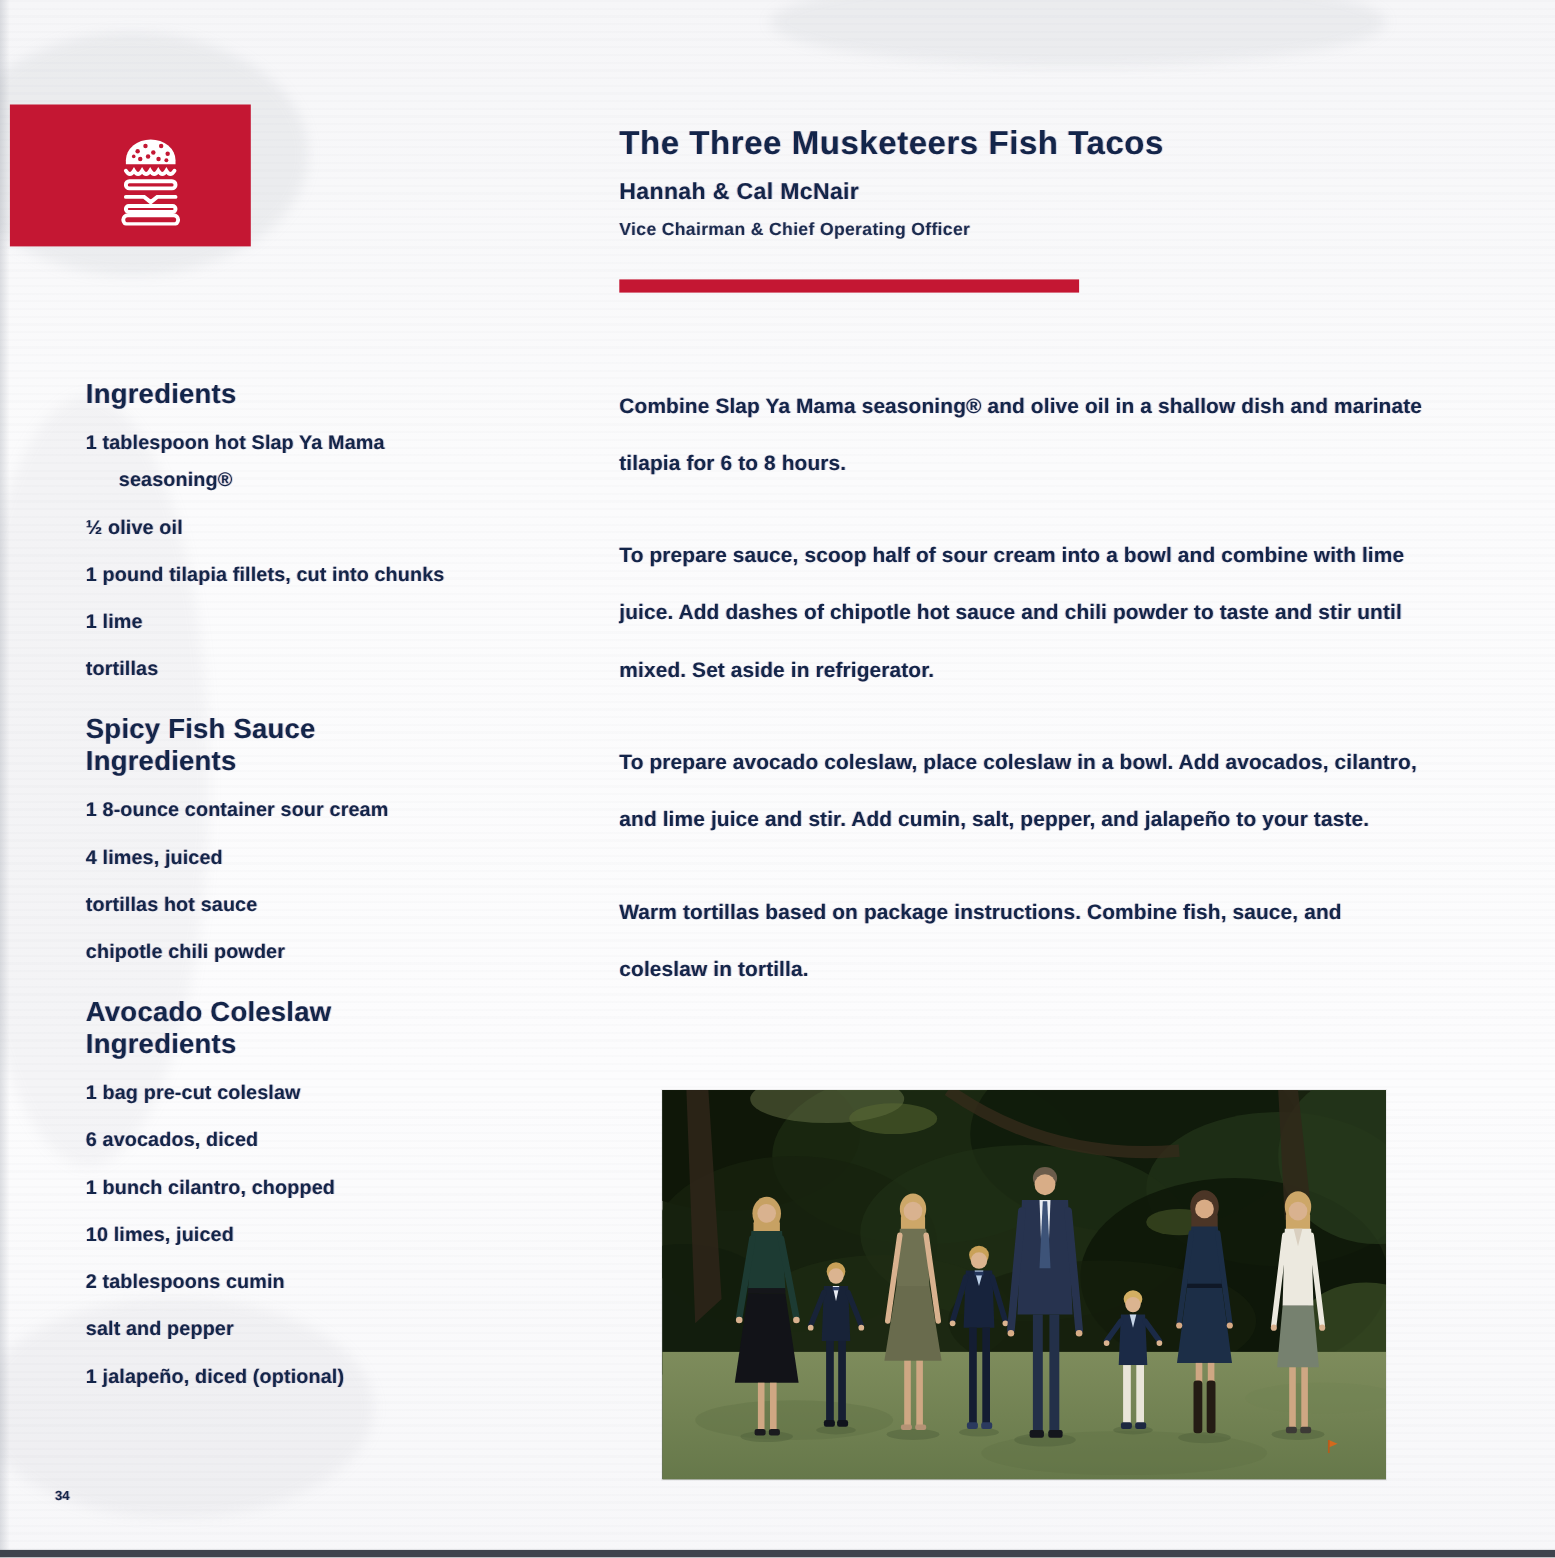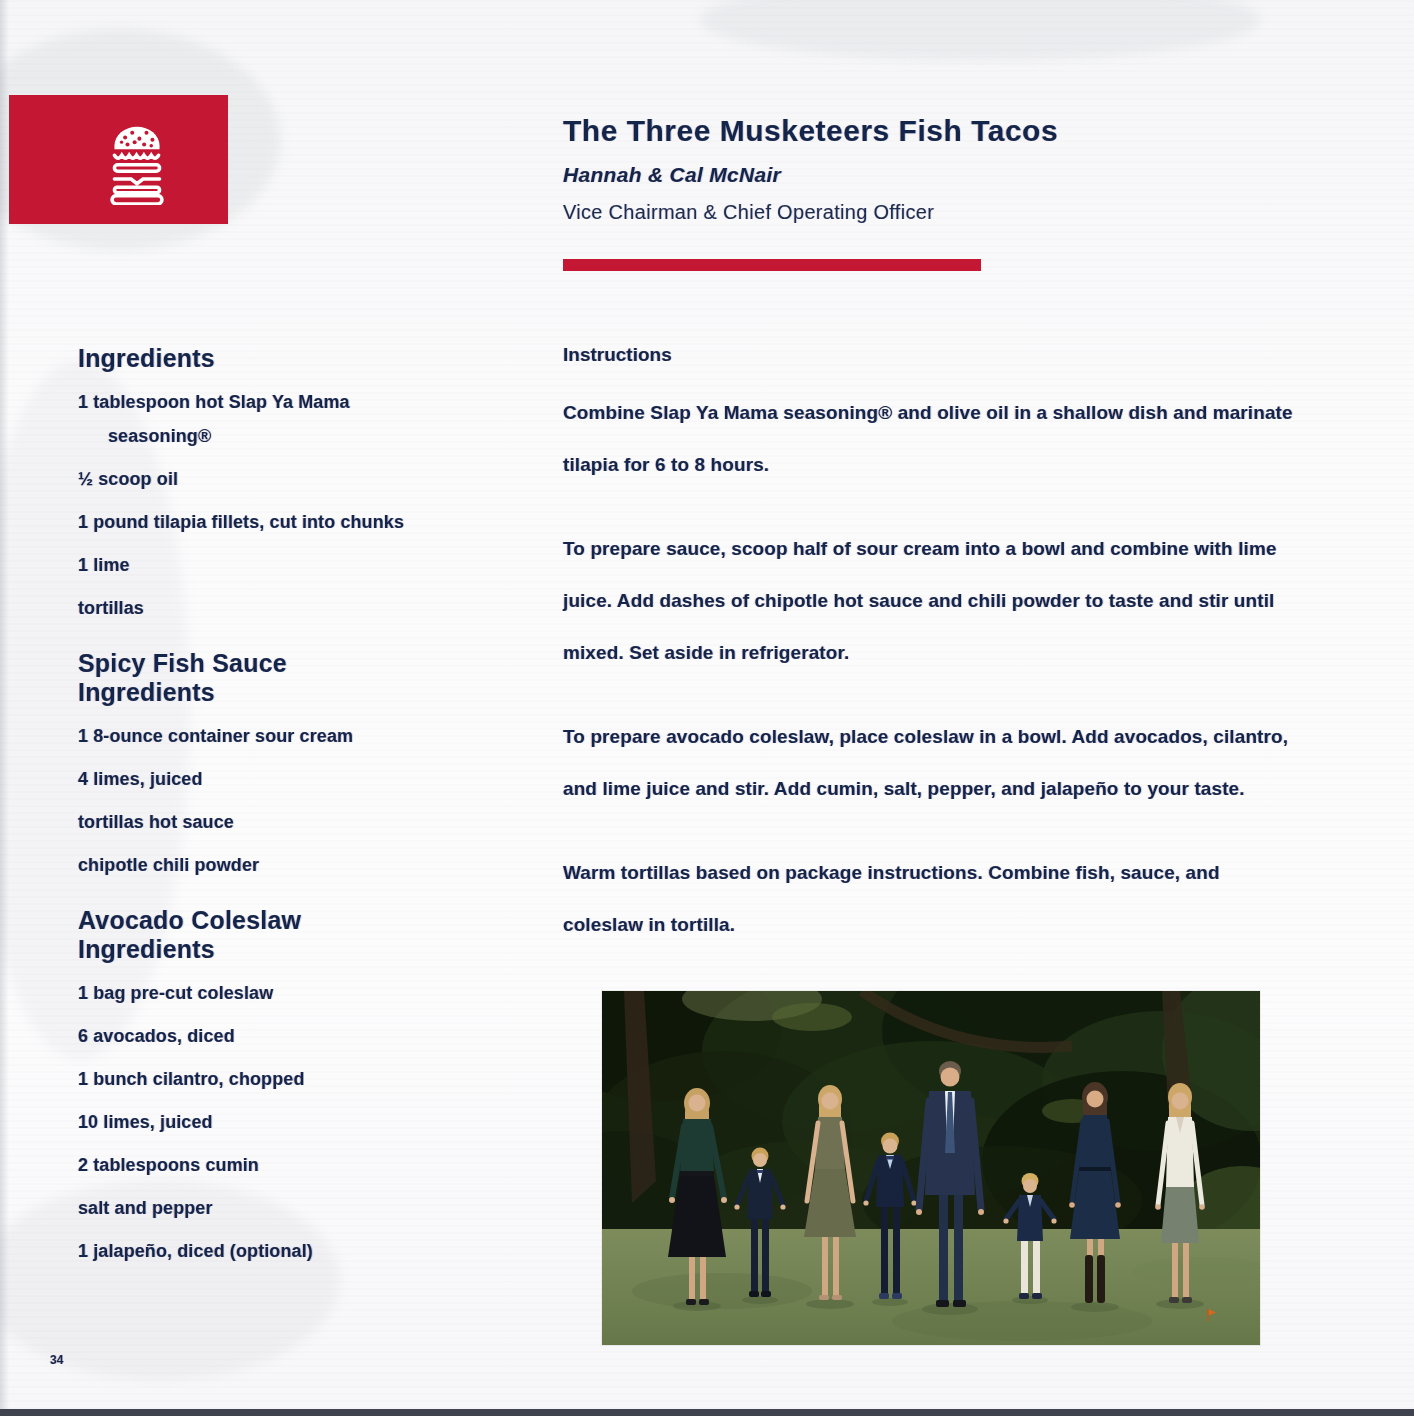--- a/index.html
+++ b/index.html
@@ -32,22 +32,22 @@
   
   .ink{color:#13254a;
     text-shadow:-0.8px 0 0 rgba(190,70,60,.28), 0.9px 0 0 rgba(70,130,200,.30);}
 
   .logo-box{position:absolute;left:9px;top:95px;width:219px;height:129px;
     background:#c41733;display:flex;align-items:center;justify-content:center;}
   .logo-box svg{margin-left:36px;}
 
   .header-block{position:absolute;left:563px;top:116px;width:760px;}
   .recipe-title{font-size:30px;font-weight:700;letter-spacing:.5px;line-height:1;margin:0;}
-  .recipe-authors{font-size:21px;font-weight:700;letter-spacing:.3px;margin:17px 0 14px 0;font-style:italic;}
-  .recipe-role{font-size:20px;font-weight:400;letter-spacing:.3px;margin:11px 0 0 0;color:#1b2c50;
+  .recipe-authors{font-size:21px;font-weight:700;letter-spacing:.3px;margin:17px 0 14px 0;}
+  .recipe-role{font-size:16px;font-weight:700;letter-spacing:.3px;margin:11px 0 0 0;color:#1b2c50;
     text-shadow:-0.7px 0 0 rgba(190,70,60,.22), 0.8px 0 0 rgba(70,130,200,.25);}
   .red-rule{width:418px;height:12px;background:#c41733;margin-top:35px;}
 
   .left-col{position:absolute;left:78px;top:344px;width:345px;}
   .group-heading{font-size:25px;font-weight:700;letter-spacing:.2px;margin:24px 0 12px 0;}
   .left-col .group:first-child .group-heading{margin-top:0;}
   .ing-list{list-style:none;margin:0;padding:0;}
   .ing-list li{
     font-size:18px;font-weight:700;letter-spacing:.1px;line-height:34px;
     margin:0 0 9px 0;padding-left:30px;text-indent:-30px;}
@@ -108,21 +108,21 @@
     <div class="recipe-authors ink">Hannah &amp; Cal McNair</div>
     <div class="recipe-role">Vice Chairman &amp; Chief Operating Officer</div>
     <div class="red-rule"></div>
   </div>
 
   <div class="left-col">
     <div class="group">
       <div class="group-heading ink">Ingredients</div>
       <ul class="ing-list">
           <li class="ink">1 tablespoon hot Slap Ya Mama seasoning®</li>
-          <li class="ink">½ scoop oil</li>
+          <li class="ink">½ olive oil</li>
           <li class="ink">1 pound tilapia fillets, cut into chunks</li>
           <li class="ink">1 lime</li>
           <li class="ink">tortillas</li>
         </ul>
     </div>
     <div class="group">
       <div class="group-heading ink">Spicy Fish Sauce Ingredients</div>
       <ul class="ing-list">
           <li class="ink">1 8-ounce container sour cream</li>
           <li class="ink">4 limes, juiced</li>
@@ -138,21 +138,20 @@
           <li class="ink">1 bunch cilantro, chopped</li>
           <li class="ink">10 limes, juiced</li>
           <li class="ink">2 tablespoons cumin</li>
           <li class="ink">salt and pepper</li>
           <li class="ink">1 jalapeño, diced (optional)</li>
         </ul>
     </div>
   </div>
 
   <div class="right-col">
-    <div class="instructions-heading ink">Instructions</div>
     <div class="instructions">
         <p class="ink">Combine Slap Ya Mama seasoning® and olive oil in a shallow dish and marinate tilapia for 6 to 8 hours.</p>
         <p class="ink">To prepare sauce, scoop half of sour cream into a bowl and combine with lime juice. Add dashes of chipotle hot sauce and chili powder to taste and stir until mixed. Set aside in refrigerator.</p>
         <p class="ink">To prepare avocado coleslaw, place coleslaw in a bowl. Add avocados, cilantro, and lime juice and stir. Add cumin, salt, pepper, and jalapeño to your taste.</p>
         <p class="ink">Warm tortillas based on package instructions. Combine fish, sauce, and coleslaw in tortilla.</p>
       </div>
   </div>
 
   <div class="photo">
     <svg width="658" height="354" viewBox="0 0 658 354" aria-hidden="true">

